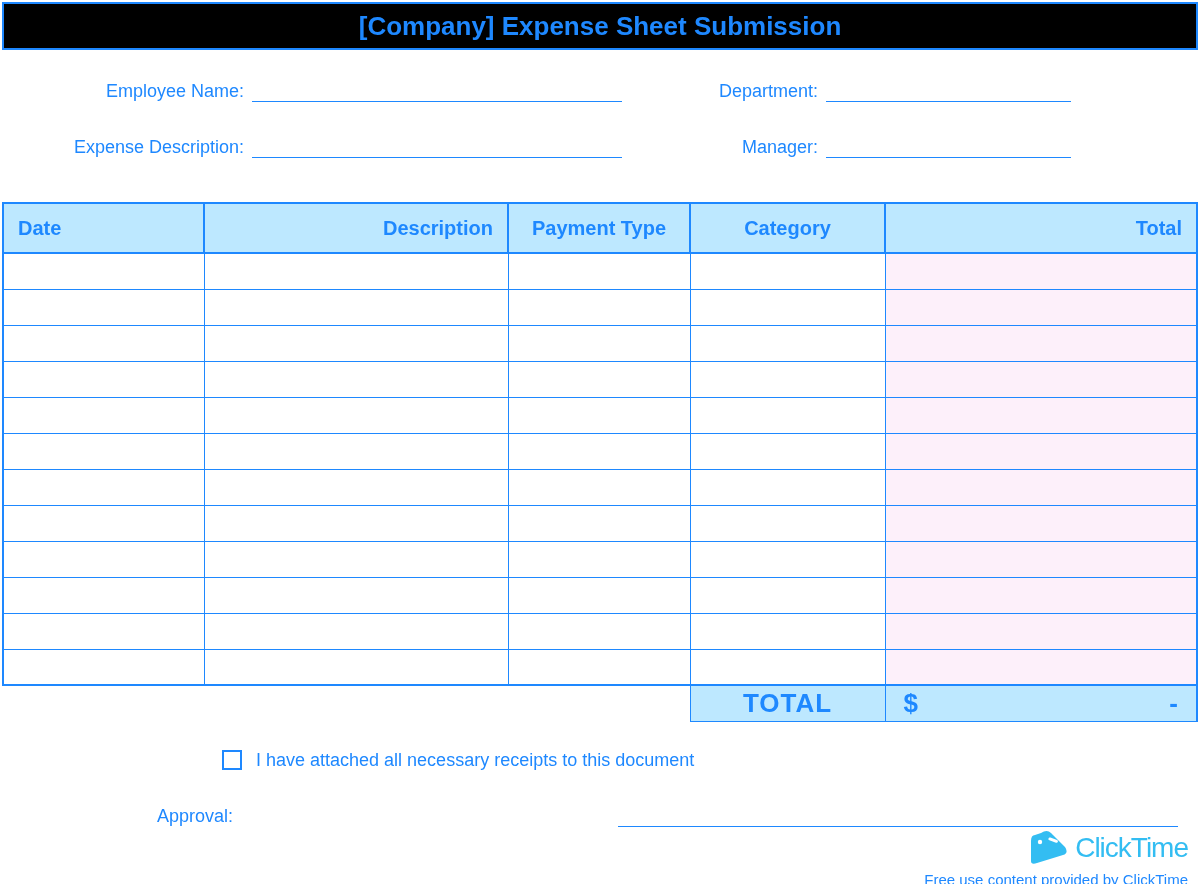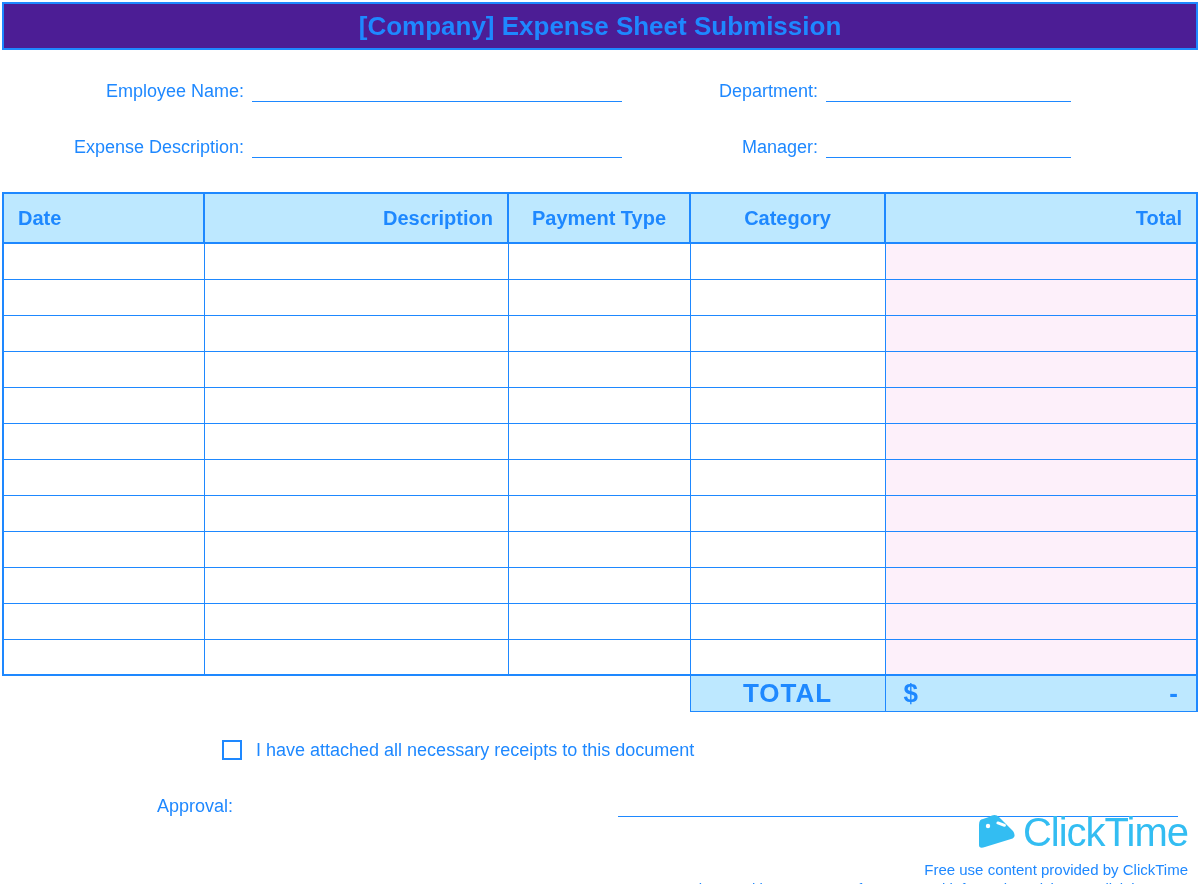--- a/index.html
+++ b/index.html
@@ -10,21 +10,21 @@
     height: 884px;
     font-family: "Trebuchet MS", "Lucida Grande", Verdana, sans-serif;
     background: #fff;
     color: #1e88ff;
   }
   .page {
     width: 1196px;
     margin: 2px;
   }
   .title-bar {
-    background: #4c1d95;
+    background: #000000;
     border: 2px solid #1e88ff;
     height: 48px;
     display: flex;
     align-items: center;
     justify-content: center;
     font-size: 26px;
     font-weight: bold;
     color: #1e88ff;
   }
   .info-section {
@@ -133,21 +133,21 @@
     color:#1e88ff;
   }
   .brand {
     display:flex;
     align-items:center;
     justify-content:flex-end;
     gap:6px;
     margin-bottom:6px;
   }
   .brand-text {
-    font-size:40px;
+    font-size:28px;
     font-weight:300;
     color:#33bdf2;
     letter-spacing:-1px;
   }
   .brand-icon {
     width:40px; height:34px;
     position:relative;
   }
   .brand-icon svg { width:40px; height:34px;}
   .footer-line { margin-top:2px;}
@@ -163,21 +163,21 @@
     <div class="info-row">
       <div class="left-group info-field">
         <div class="info-label left-label">Employee Name:</div>
         <div class="info-line left-line"></div>
       </div>
       <div class="right-group info-field">
         <div class="info-label right-label">Department:</div>
         <div class="info-line right-line"></div>
       </div>
     </div>
-    <div class="info-row" style="margin-bottom:14px;">
+    <div class="info-row" style="margin-bottom:24px;">
       <div class="left-group info-field">
         <div class="info-label left-label">Expense Description:</div>
         <div class="info-line left-line"></div>
       </div>
       <div class="right-group info-field">
         <div class="info-label right-label">Manager:</div>
         <div class="info-line right-line"></div>
       </div>
     </div>
   </div>

